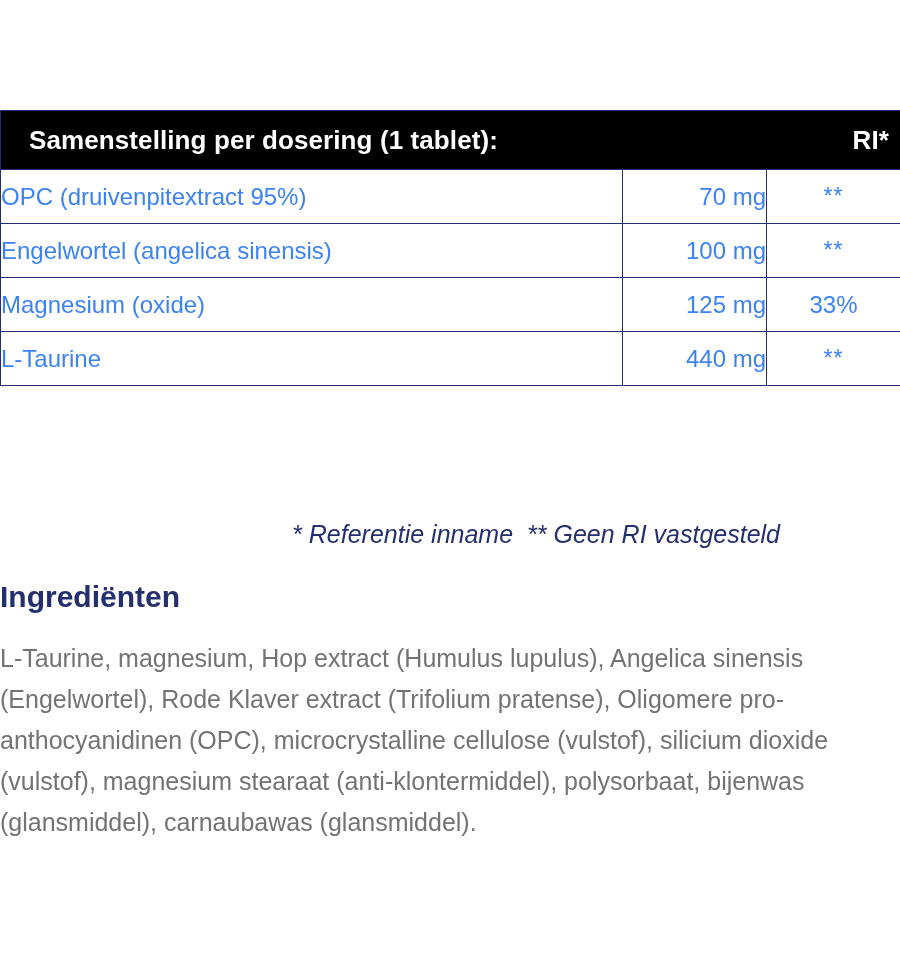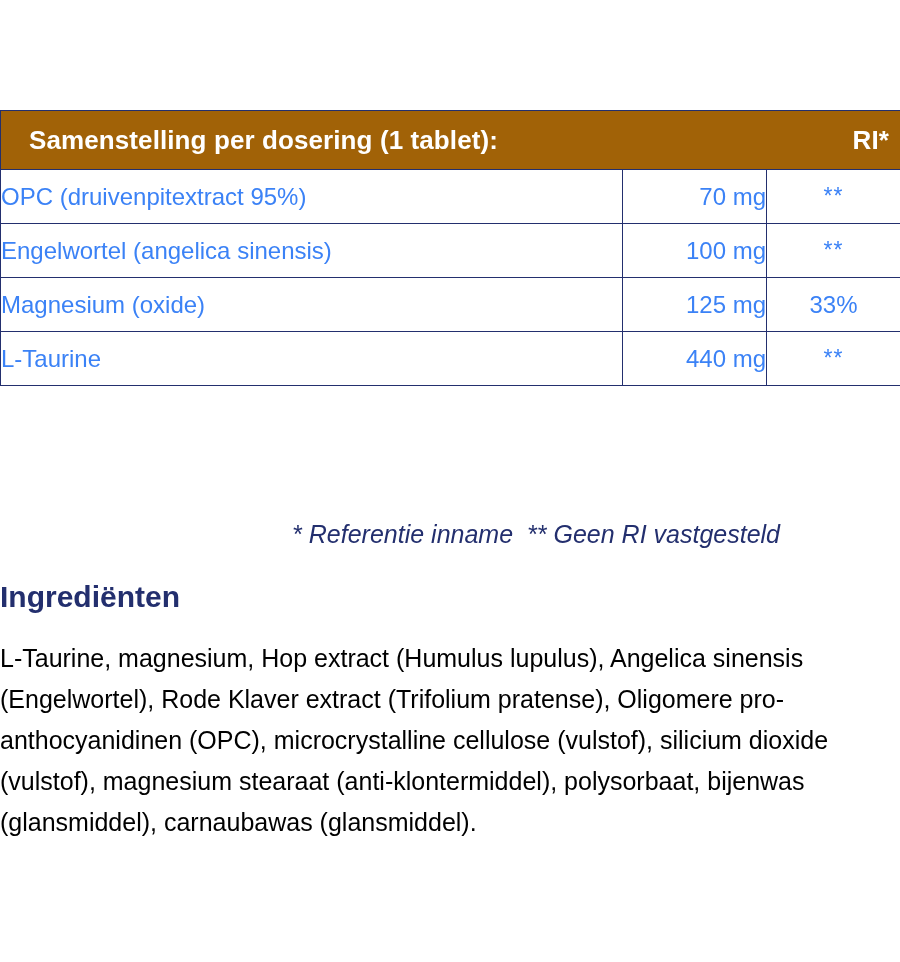--- a/index.html
+++ b/index.html
@@ -38,21 +38,21 @@
   }
 
   table.nutrition th,
   table.nutrition td {
     border: 1.5px solid #232f6e;
     padding: 0;
     vertical-align: middle;
   }
 
   thead th {
-    background: #a16207;
+    background: #000000;
     color: #ffffff;
     font-weight: bold;
     font-size: 26px;
     height: 58px;
     letter-spacing: 0.1px;
   }
   thead th.head-name {
     text-align: left;
     padding-left: 28px;
     border-right: none;
@@ -118,21 +118,21 @@
     color: #232f6e;
   }
 
   .ing-body {
     position: absolute;
     left: 0px;
     top: 638px;
     width: 829px;
     font-size: 25px;
     line-height: 41px;
-    color: #000000;
+    color: #737373;
     text-align: left;
   }
 </style>
 </head>
 <body>
 
 <div class="page">
 
   <div class="table-wrap">
     <table class="nutrition">

